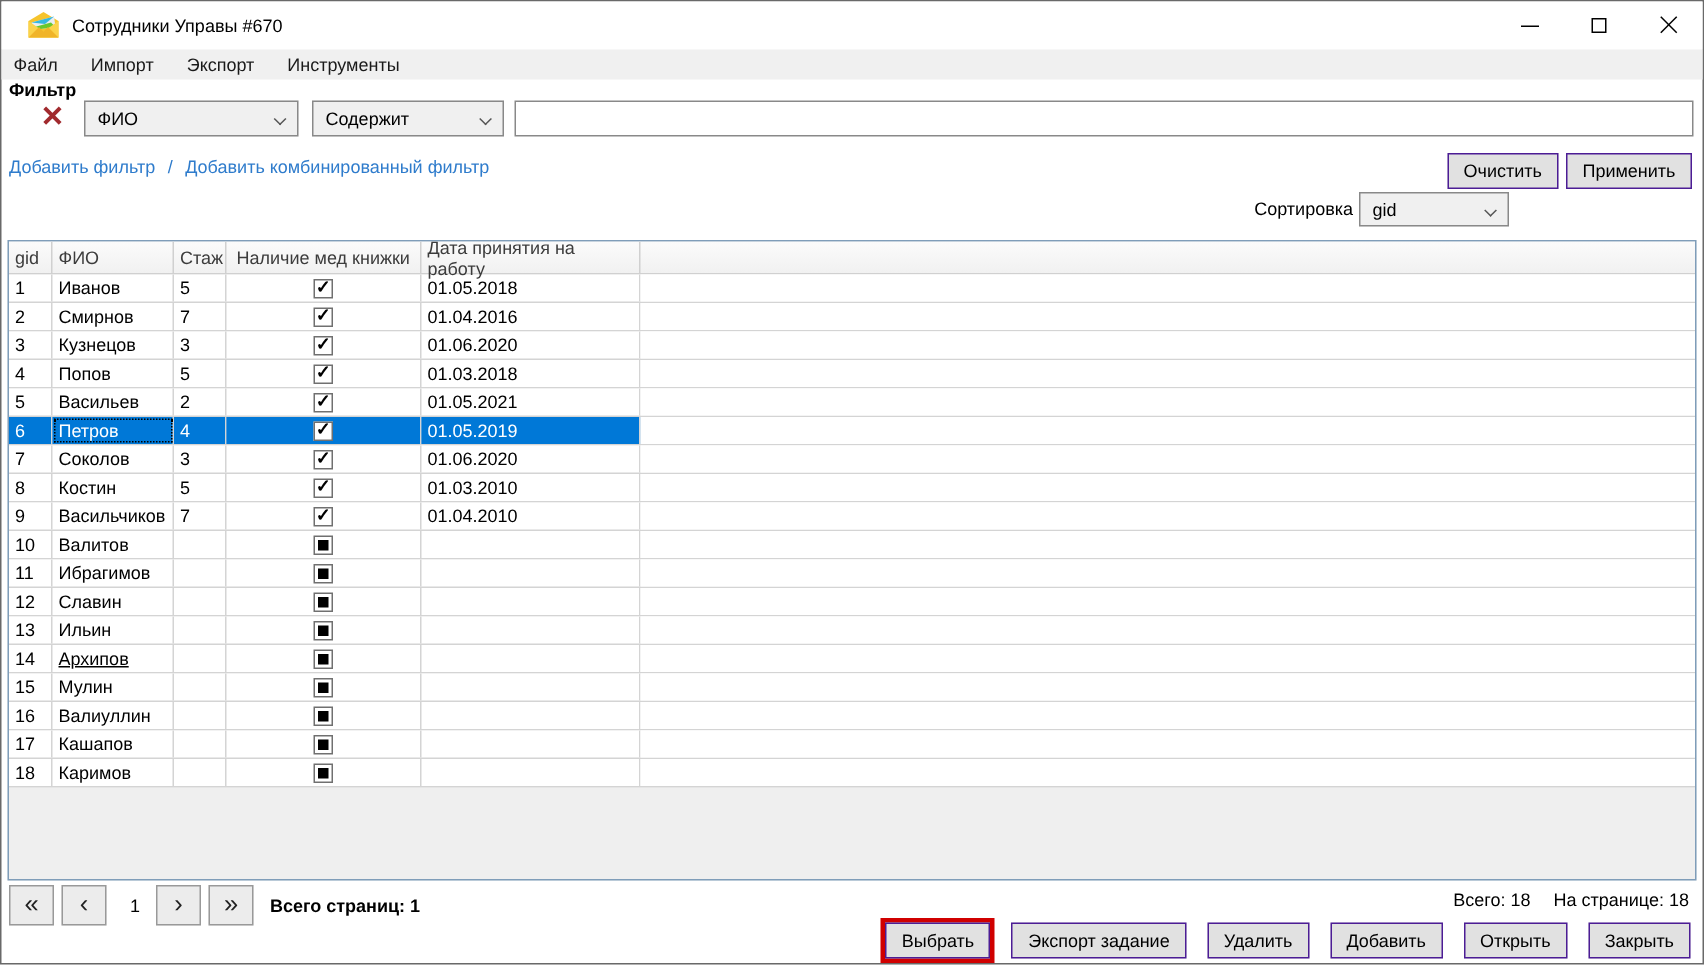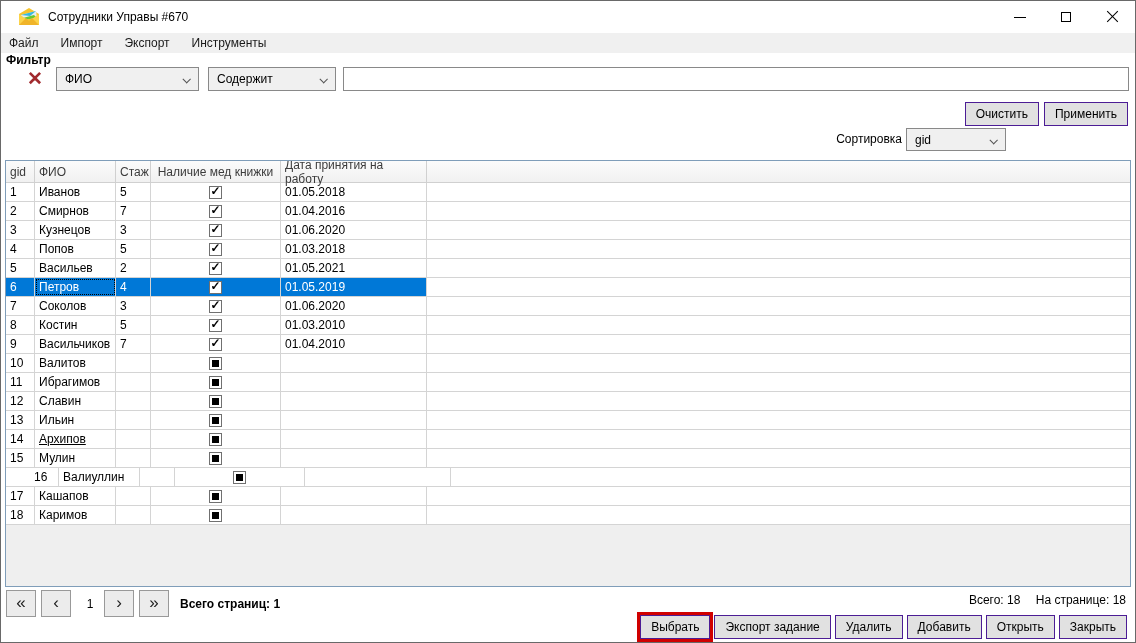--- a/index.html
+++ b/index.html
@@ -65,21 +65,21 @@
 
   
   .pager { position:absolute; left:5px; top:589px; height:27px; display:flex; align-items:center; }
   .pager-btn { width:30px; height:27px; background:#ececec; border:1px solid #999; display:flex; align-items:center; justify-content:center; font-size:17px; color:#222; margin-right:5px; padding-bottom:2px; }
   .page-num { width:28px; text-align:center; color:#000; }
   .pager-label { margin-left:6px; color:#000;font-weight:bold; }
 
   .status { position:absolute; right:9px; top:592px; color:#000; }
   .status span { margin-left:12px; }
 
-  .actions { position:absolute; right:8px; top:614px; display:flex; gap:4px; align-items:center; }
+  .actions { position:absolute; right:8px; top:614px; display:flex; gap:14px; align-items:center; }
   .actions .btn { height:24px; }
   .btn.highlighted { box-shadow:0 0 0 3px #d00000; }
 </style>
 </head>
 <body>
 
 <div class="window">
 
   <div class="titlebar">
     <span class="app-icon">
@@ -121,20 +121,25 @@
       <span>ФИО</span>
       <span class="chev"></span>
     </div>
     <div class="combo combo-op">
       <span>Содержит</span>
       <span class="chev"></span>
     </div>
     <input class="filter-input" value="" style="">
   </div>
 
+  <div class="links-row">
+    <a>Добавить фильтр</a>
+    <span class="sep">/</span>
+    <a>Добавить комбинированный фильтр</a>
+  </div>
 
   <div class="filter-buttons">
     <button class="btn">Очистить</button>
     <button class="btn">Применить</button>
   </div>
 
   <div class="sort-row" style="position:absolute; right:7px; top:127px; left:0;">
     <span class="sort-label">Сортировка</span>
     <div class="combo combo-sortfield">
       <span>gid</span>
@@ -330,21 +335,21 @@
           <div class="cell c-staj" style="width: 35px;"></div>
           <div class="cell c-med" style="width: 130px;">
             <span class="cb">
               <span class="indet"></span>
             </span>
           </div>
           <div class="cell c-date" style="width: 146px;"></div>
           <div class="cell filler"></div>
         </div>
         <div class="grid-row">
-          <div class="cell c-gid" style="width: 29px; margin-left: 24px;">16</div>
+          <div class="cell c-gid" style="width: 29px;">16</div>
           <div class="cell c-fio" style="width: 81px;">Валиуллин</div>
           <div class="cell c-staj" style="width: 35px;"></div>
           <div class="cell c-med" style="width: 130px;">
             <span class="cb">
               <span class="indet"></span>
             </span>
           </div>
           <div class="cell c-date" style="width: 146px;"></div>
           <div class="cell filler"></div>
         </div>

